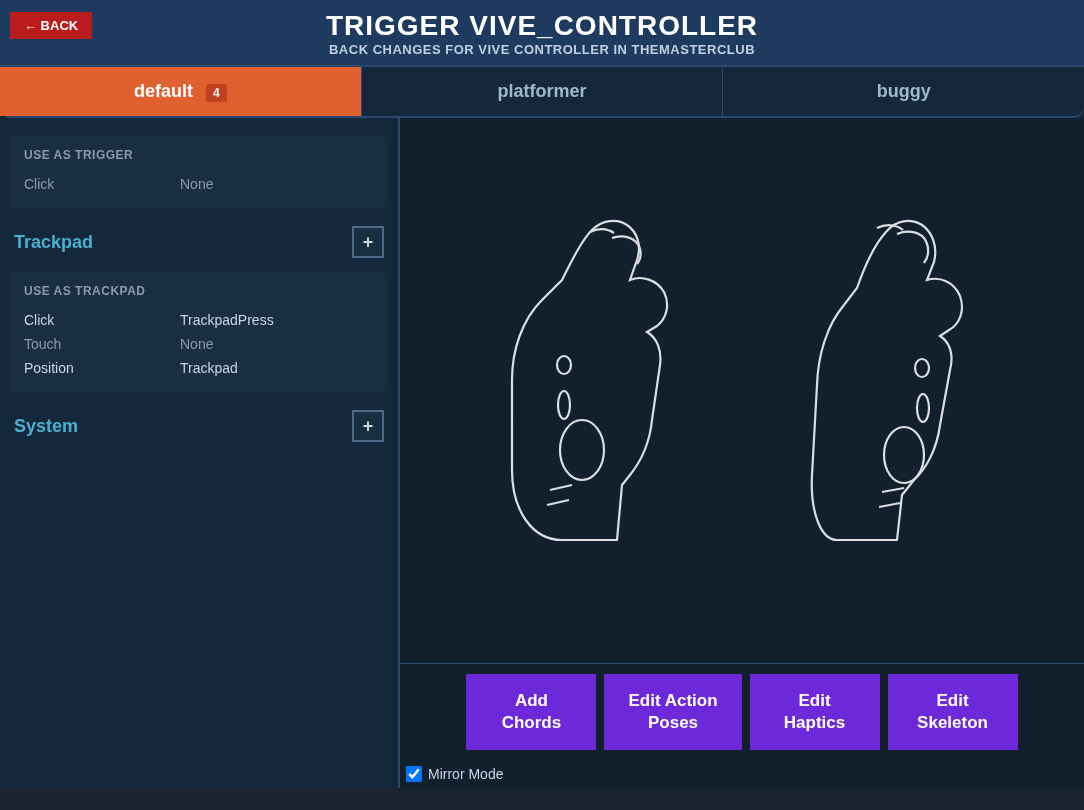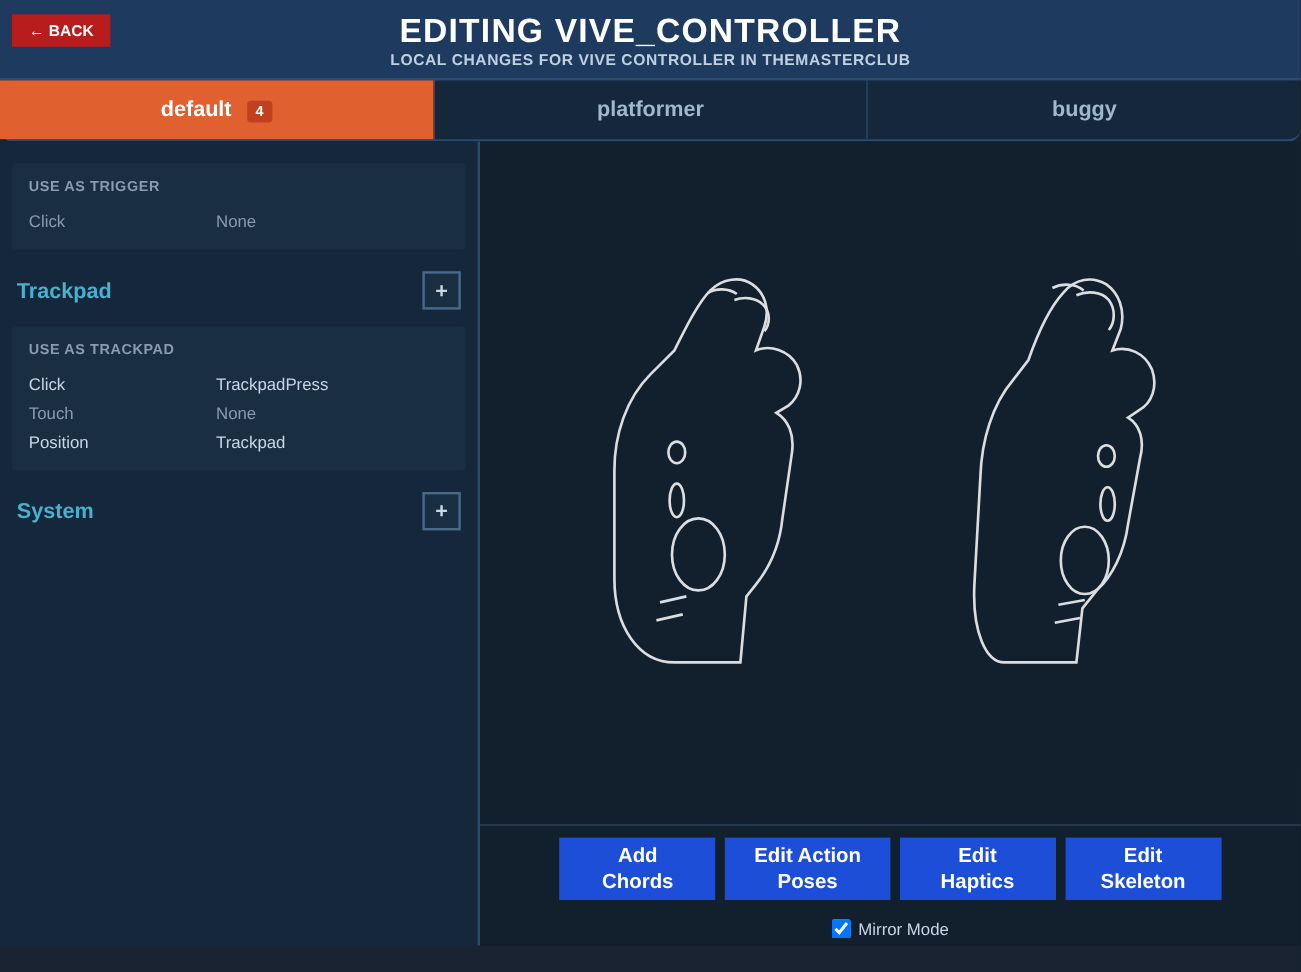--- a/index.html
+++ b/index.html
@@ -178,57 +178,57 @@
     
     .bottom-buttons {
       display: flex;
       padding: 10px 15px;
       gap: 8px;
       justify-content: center;
       background-color: #12202e;
       border-top: 1px solid #2a4a6f;
     }
     .action-btn {
-      background-color: #1d4ed8;
+      background-color: #6d28d9;
       color: #ffffff;
       border: none;
-      padding: 4px 24px;
+      padding: 16px 24px;
       font-size: 17px;
       font-weight: bold;
       cursor: pointer;
       min-width: 130px;
       text-align: center;
       line-height: 1.3;
     }
 
     .mirror-mode-row {
       display: flex;
       align-items: center;
-      justify-content: center;
+      justify-content: flex-start;
       padding: 6px;
       gap: 6px;
       background-color: #12202e;
     }
     .mirror-checkbox {
       width: 16px;
       height: 16px;
       cursor: pointer;
     }
     .mirror-label {
       font-size: 14px;
       color: #c8d6e5;
     }
   </style>
 </head>
 <body>
 
 <div style="position:relative;">
   <div class="header">
-    <div class="header-title">EDITING VIVE_CONTROLLER</div>
-    <div class="header-subtitle">LOCAL CHANGES FOR VIVE CONTROLLER IN THEMASTERCLUB</div>
+    <div class="header-title">TRIGGER VIVE_CONTROLLER</div>
+    <div class="header-subtitle">BACK CHANGES FOR VIVE CONTROLLER IN THEMASTERCLUB</div>
   </div>
   <button class="back-button">← BACK</button>
 </div>
 
 <div class="tabs-bar">
   <div class="tab active">
     <span>default</span>
     <span class="tab-badge">4</span>
   </div>
   <div class="tab">

